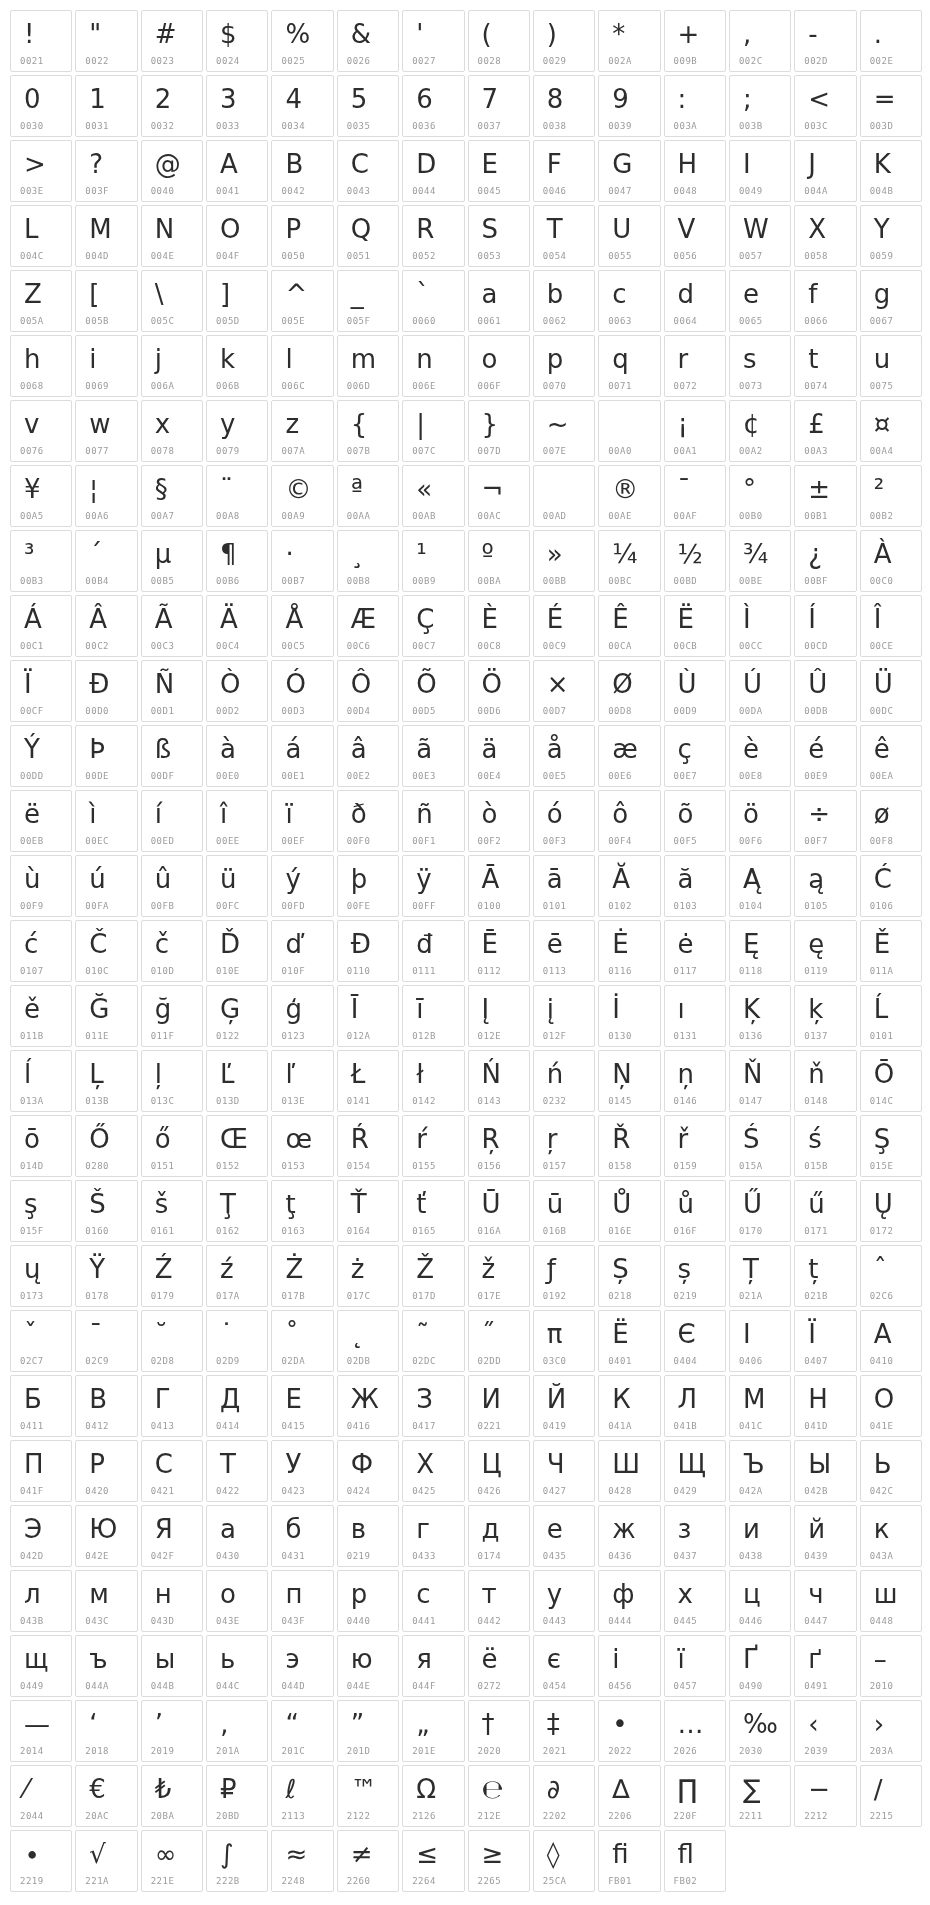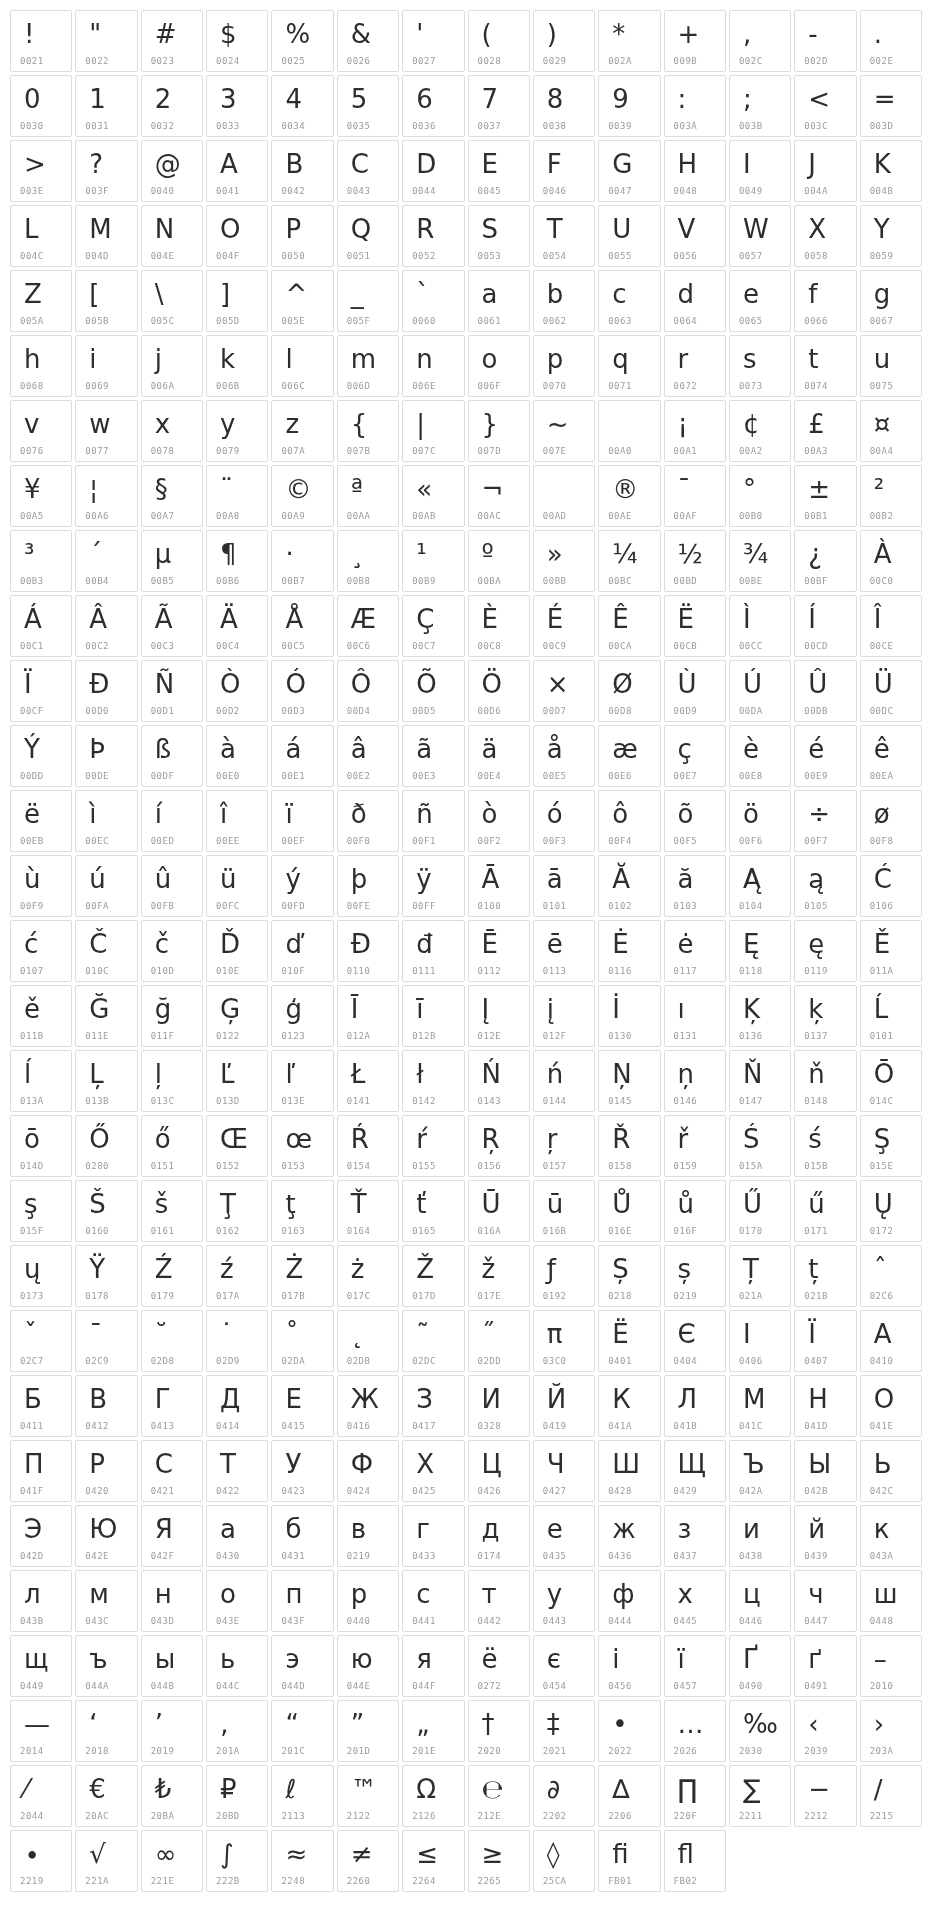--- a/index.html
+++ b/index.html
@@ -973,21 +973,21 @@
     <div class="cell">
       <span class="glyph">ł</span>
       <span class="code">0142</span>
     </div>
     <div class="cell">
       <span class="glyph">Ń</span>
       <span class="code">0143</span>
     </div>
     <div class="cell">
       <span class="glyph">ń</span>
-      <span class="code">0144</span>
+      <span class="code">0232</span>
     </div>
     <div class="cell">
       <span class="glyph">Ņ</span>
       <span class="code">0145</span>
     </div>
     <div class="cell">
       <span class="glyph">ņ</span>
       <span class="code">0146</span>
     </div>
     <div class="cell">
@@ -1249,21 +1249,21 @@
     <div class="cell">
       <span class="glyph">Ж</span>
       <span class="code">0416</span>
     </div>
     <div class="cell">
       <span class="glyph">З</span>
       <span class="code">0417</span>
     </div>
     <div class="cell">
       <span class="glyph">И</span>
-      <span class="code">0328</span>
+      <span class="code">0221</span>
     </div>
     <div class="cell">
       <span class="glyph">Й</span>
       <span class="code">0419</span>
     </div>
     <div class="cell">
       <span class="glyph">К</span>
       <span class="code">041A</span>
     </div>
     <div class="cell">

